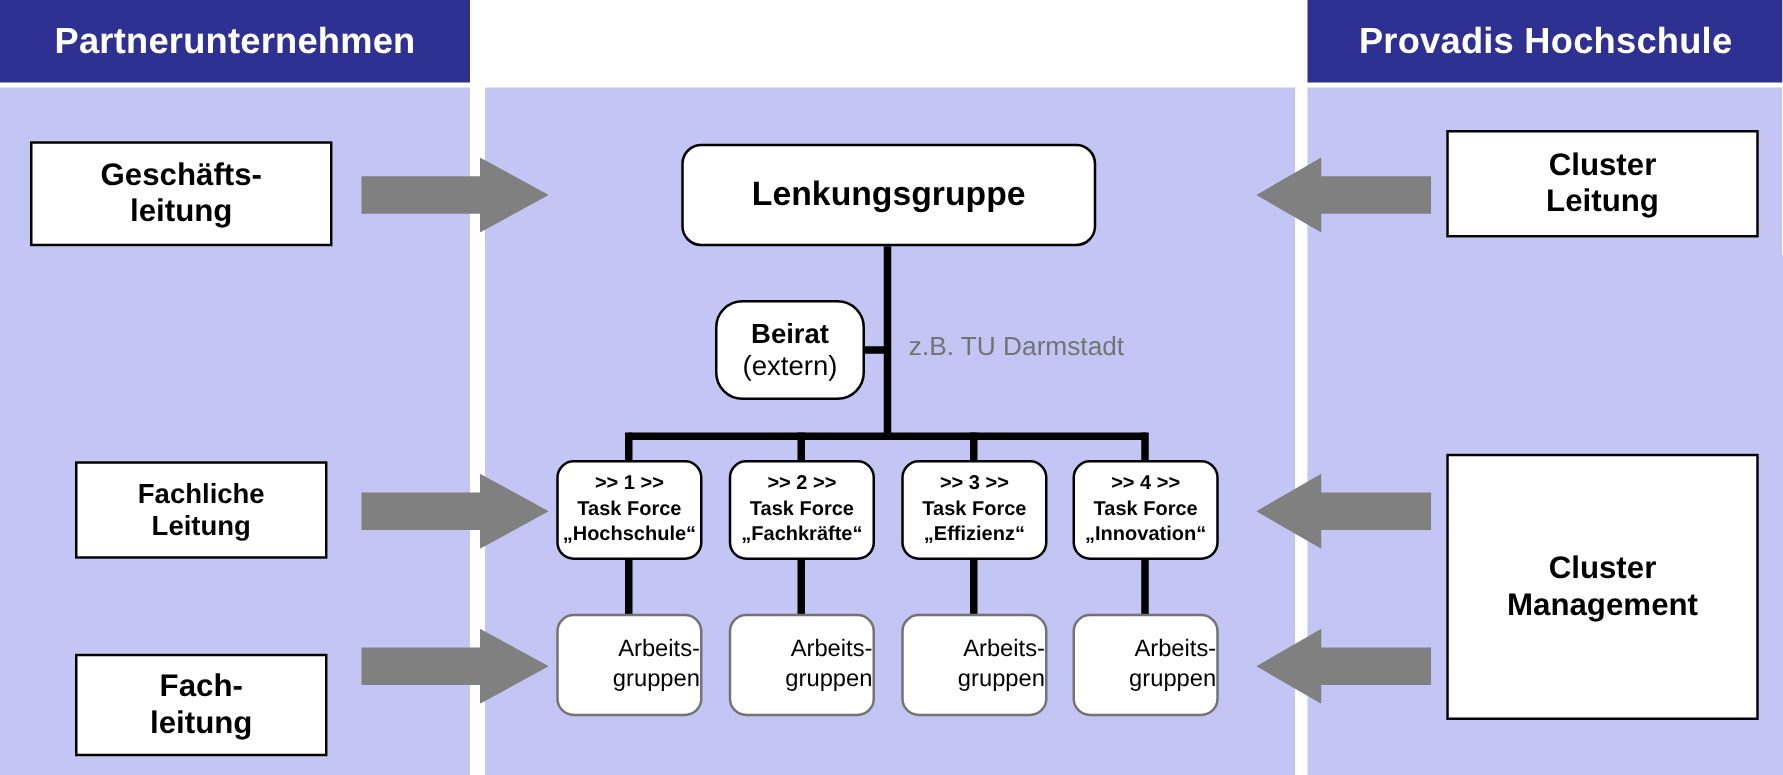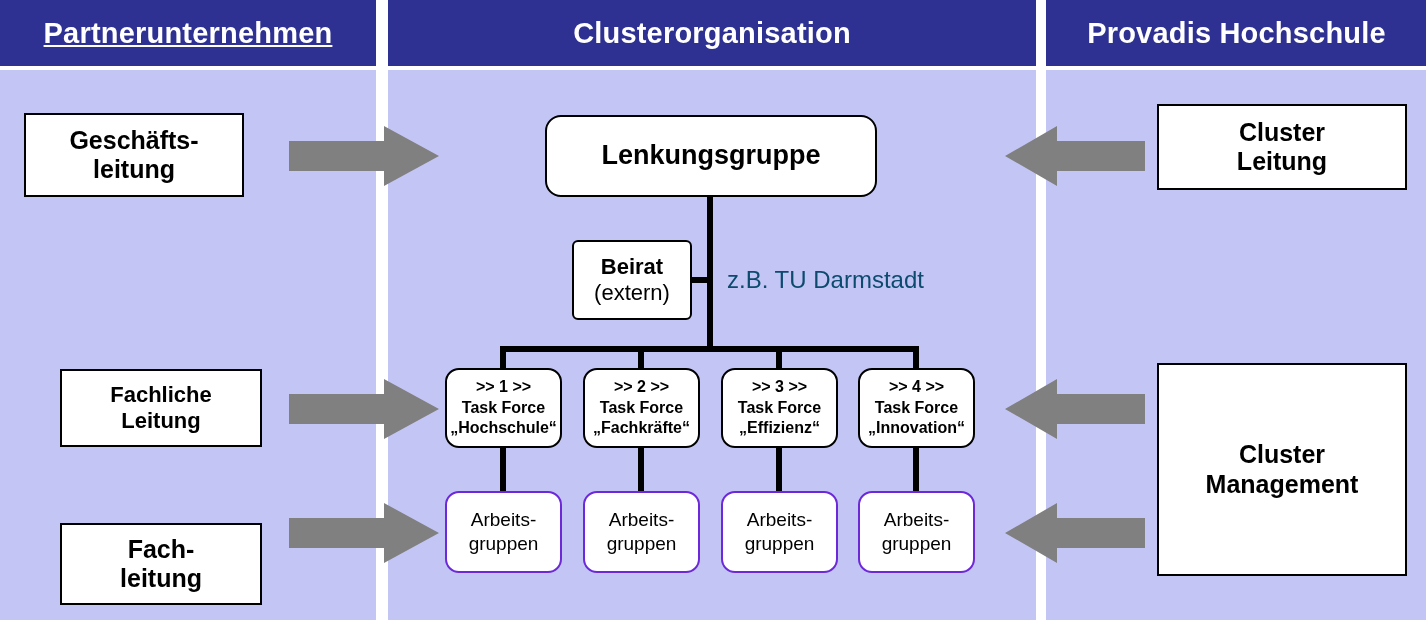--- a/index.html
+++ b/index.html
@@ -33,40 +33,40 @@
     height: 66px;
     background: #2e3192;
     color: #ffffff;
     display: flex;
     align-items: center;
     justify-content: center;
     font-size: 29px;
     font-weight: bold;
     letter-spacing: 0.2px;
   }
-  #col-left-header  { left: 0px;    width: 376px; text-decoration: underline; }
+  #col-left-header  { left: 0px;    width: 376px; }
   #col-mid-header   { left: 388px;  width: 648px; }
   #col-right-header { left: 1046px; width: 381px; }
 
   
   .box {
     position: absolute;
     background: #ffffff;
     border: 2px solid #000000;
     box-sizing: border-box;
     display: flex;
     flex-direction: column;
     align-items: center;
     justify-content: center;
     text-align: center;
     line-height: 1.18;
   }
 
   #box-geschaeftsleitung {
-    left: 24px; top: 113px; width: 220px; height: 84px;
+    left: 24px; top: 113px; width: 242px; height: 84px;
     font-size: 25px; font-weight: bold;
   }
   #box-fachliche-leitung {
     left: 60px; top: 369px; width: 202px; height: 78px;
     font-size: 22px; font-weight: bold;
   }
   #box-fachexperten {
     left: 60px; top: 491px; width: 202px; height: 82px;
     font-size: 25px; font-weight: bold; margin-top: 32px;
   }
@@ -79,21 +79,21 @@
     font-size: 25px; font-weight: bold;
   }
   #box-lenkungsgruppe {
     left: 545px; top: 115px; width: 332px; height: 82px;
     font-size: 27px; font-weight: bold;
     border-radius: 16px;
   }
   #box-beirat {
     left: 572px; top: 240px; width: 120px; height: 80px;
     font-size: 22px;
-    border-radius: 6px;
+    border-radius: 22px;
   }
   #box-beirat .line1 { font-weight: bold; }
 
   
   .taskforce {
     position: absolute;
     background: #ffffff;
     border: 2px solid #000000;
     border-radius: 14px;
     box-sizing: border-box;
@@ -109,26 +109,26 @@
   }
   #tf-0 { left: 445px;  top: 368px; width: 117px; height: 80px; }
   #tf-1 { left: 583px;  top: 368px; width: 117px; height: 80px; }
   #tf-2 { left: 721px;  top: 368px; width: 117px; height: 80px; }
   #tf-3 { left: 858px;  top: 368px; width: 117px; height: 80px; }
 
   
   .arbeitsgruppe {
     position: absolute;
     background: #ffffff;
-    border: 2px solid #6d28d9;
+    border: 2px solid #737373;
     border-radius: 14px;
     box-sizing: border-box;
     display: flex;
     flex-direction: column;
-    align-items: center;
+    align-items: flex-end;
     justify-content: center;
     text-align: center;
     font-size: 19px;
     line-height: 1.25;
   }
   #ag-0 { left: 445px;  top: 491px; width: 117px; height: 82px; }
   #ag-1 { left: 583px;  top: 491px; width: 117px; height: 82px; }
   #ag-2 { left: 721px;  top: 491px; width: 117px; height: 82px; }
   #ag-3 { left: 858px;  top: 491px; width: 117px; height: 82px; }
 
@@ -149,22 +149,22 @@
   
   #line-v-ag0    { left: 500px; top: 446px; width: 6px; height: 47px; }
   #line-v-ag1    { left: 638px; top: 446px; width: 6px; height: 47px; }
   #line-v-ag2    { left: 776px; top: 446px; width: 6px; height: 47px; }
   #line-v-ag3    { left: 913px; top: 446px; width: 6px; height: 47px; }
   
   #line-h-beirat { left: 692px; top: 277px; width: 18px; height: 6px; }
 
   .note {
     position: absolute;
-    font-size: 24px;
-    color: #0c4a6e;
+    font-size: 21px;
+    color: #737373;
     white-space: nowrap;
   }
   #note-tu { left: 727px; top: 266px; }
 
   
   .arrow {
     position: absolute;
   }
   .arrow svg { display: block; }
 
@@ -178,21 +178,20 @@
 </head>
 <body>
 
 <div id="canvas">
 
   <div class="col-body" id="col-left-body"></div>
   <div class="col-body" id="col-mid-body"></div>
   <div class="col-body" id="col-right-body"></div>
 
   <div class="col-header" id="col-left-header">Partnerunternehmen</div>
-  <div class="col-header" id="col-mid-header">Clusterorganisation</div>
   <div class="col-header" id="col-right-header">Provadis Hochschule</div>
 
   <div class="box" id="box-geschaeftsleitung">
     <div>Geschäfts-</div>
     <div>leitung</div>
   </div>
   <div class="box" id="box-fachliche-leitung">
     <div>Fachliche</div>
     <div>Leitung</div>
   </div>

